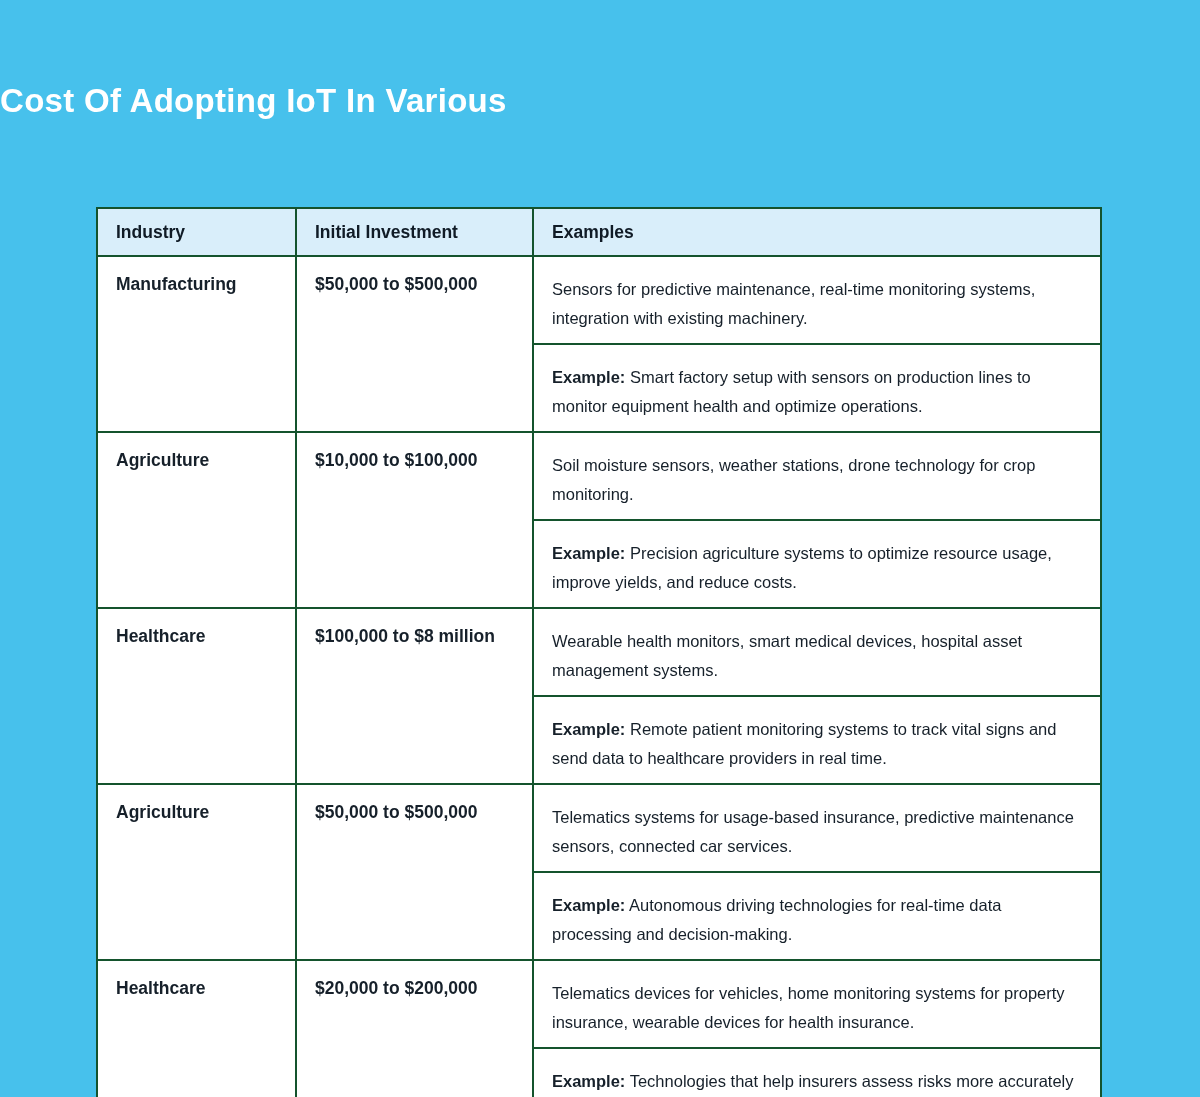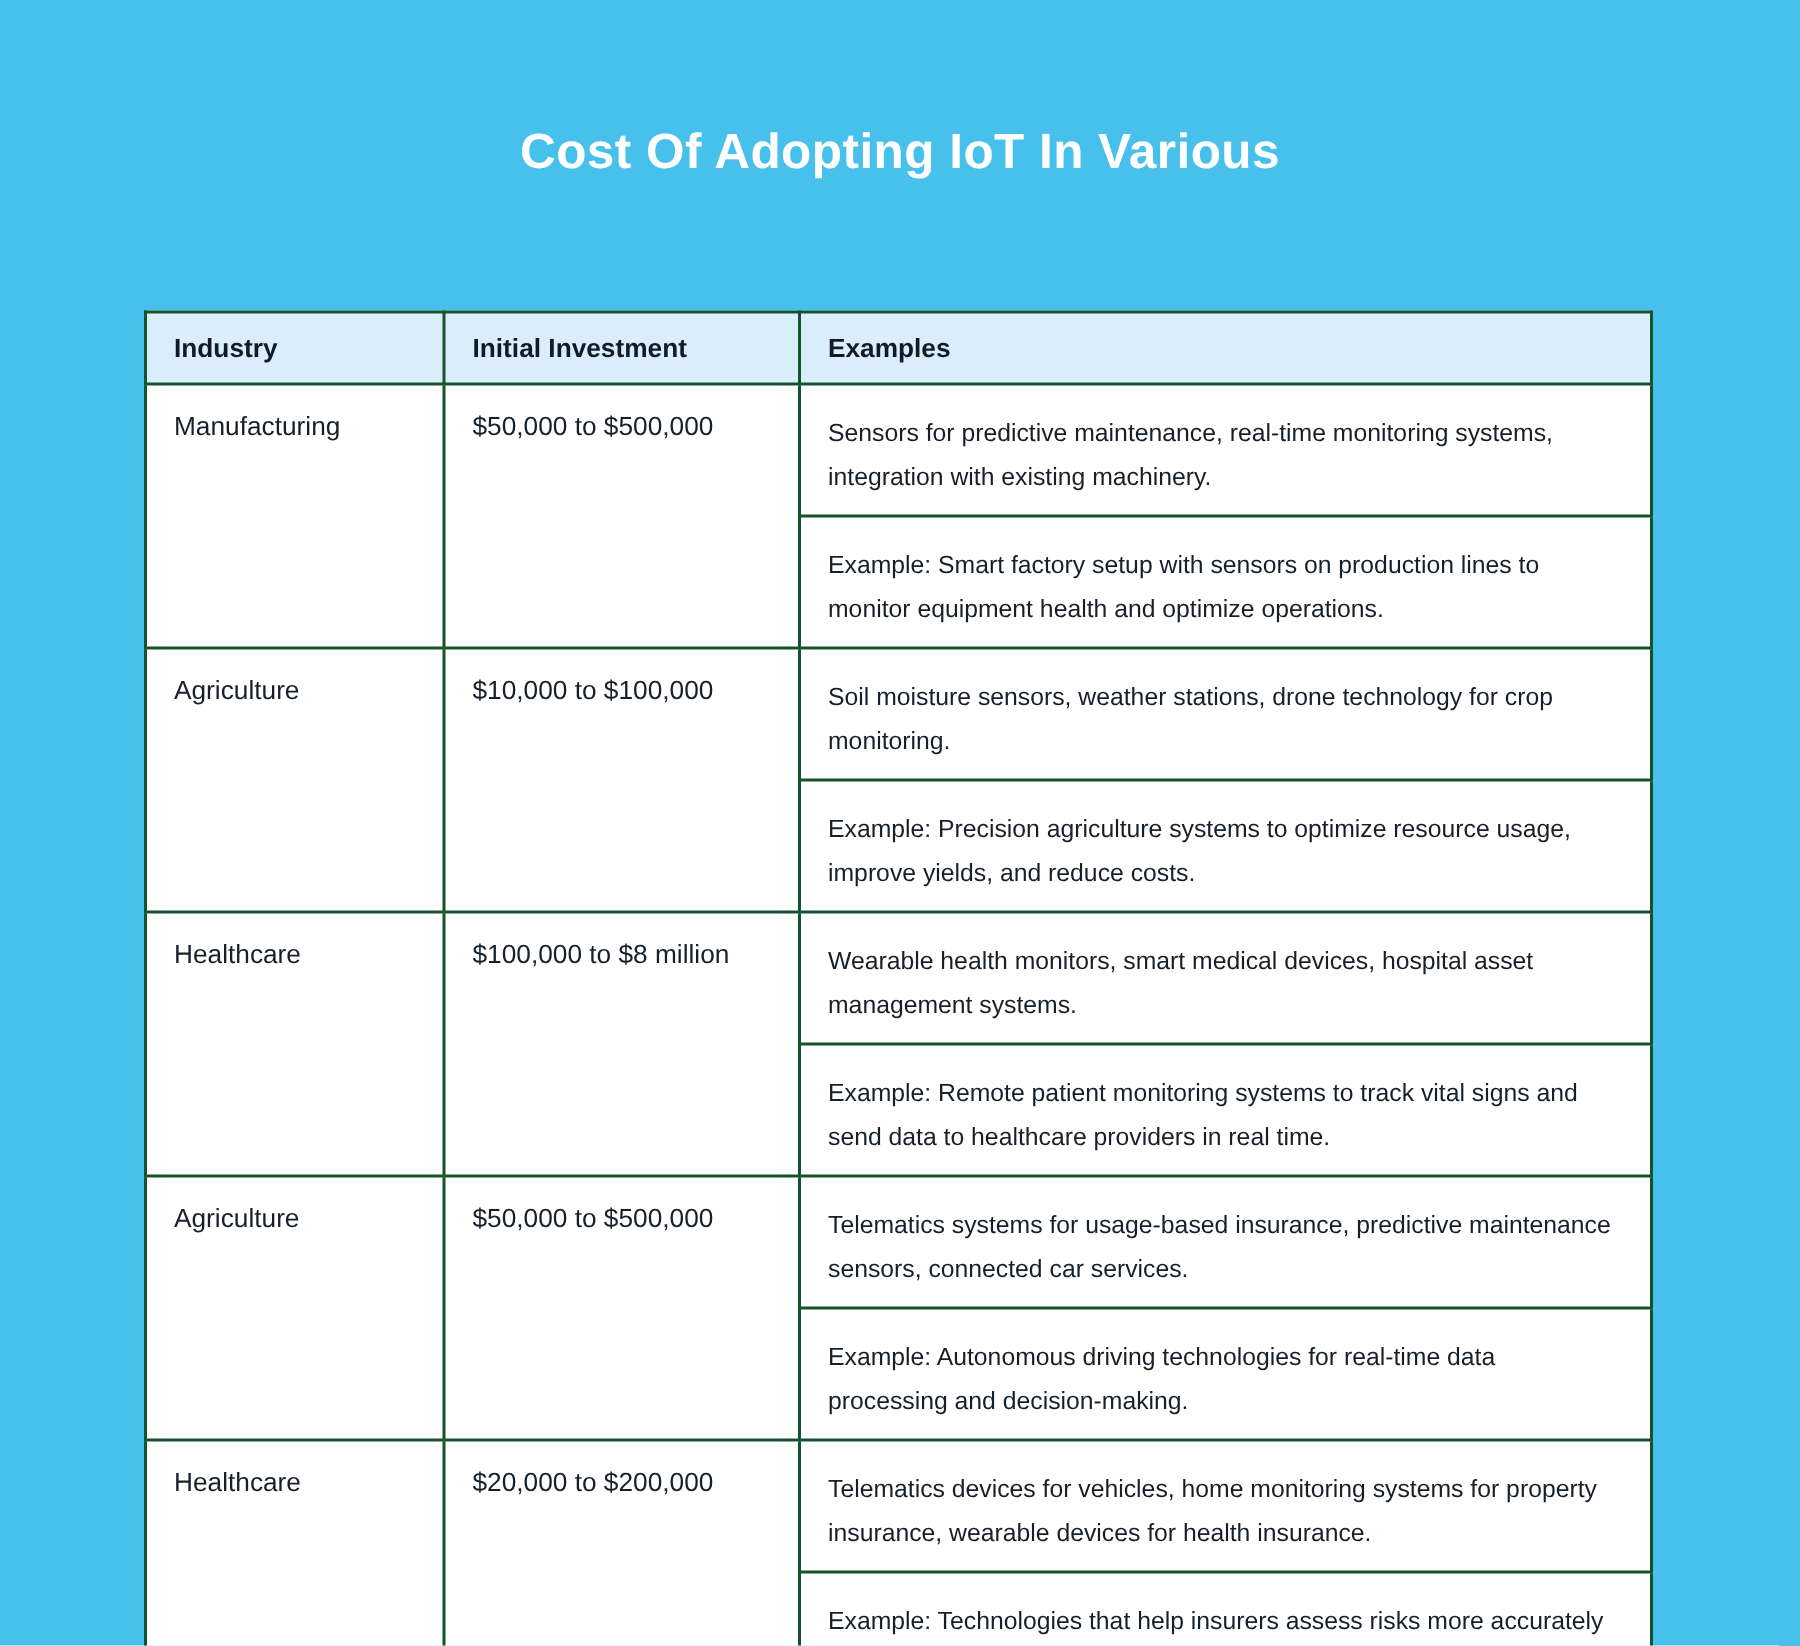--- a/index.html
+++ b/index.html
@@ -12,21 +12,20 @@
     background: #47c1ec;
     position: relative;
     font-family: "Liberation Sans", sans-serif;
     color: #16202a;
   }
   .title {
     position: absolute;
     top: 80px;
     left: 0;
     width: 100%;
-    text-align: center;
     color: #ffffff;
     font-size: 33px;
     font-weight: bold;
     line-height: 41px;
     letter-spacing: 0.3px;
   }
   .table-wrap {
     position: absolute;
     left: 96px;
     top: 207px;
@@ -53,34 +52,34 @@
     vertical-align: middle;
     padding: 0 0 0 18px;
     font-size: 17.5px;
     font-weight: bold;
     color: #101b26;
   }
   td.industry-cell, td.investment-cell {
     vertical-align: top;
     padding: 17px 10px 10px 18px;
     font-size: 17.5px;
-    font-weight: normal;
+    font-weight: bold;
     background: #ffffff;
   }
   td.desc-cell, td.example-cell {
     height: 75px;
     vertical-align: middle;
     padding: 18px 26px 10px 18px;
     font-size: 16.5px;
     line-height: 29px;
     font-weight: normal;
     background: #ffffff;
   }
   td.example-cell strong {
-    font-weight: normal;
+    font-weight: bold;
   }
 </style>
 </head>
 <body>
 
 <div class="title">
   <div>Cost Of Adopting IoT In Various</div>
 </div>
 
 <div class="table-wrap">

